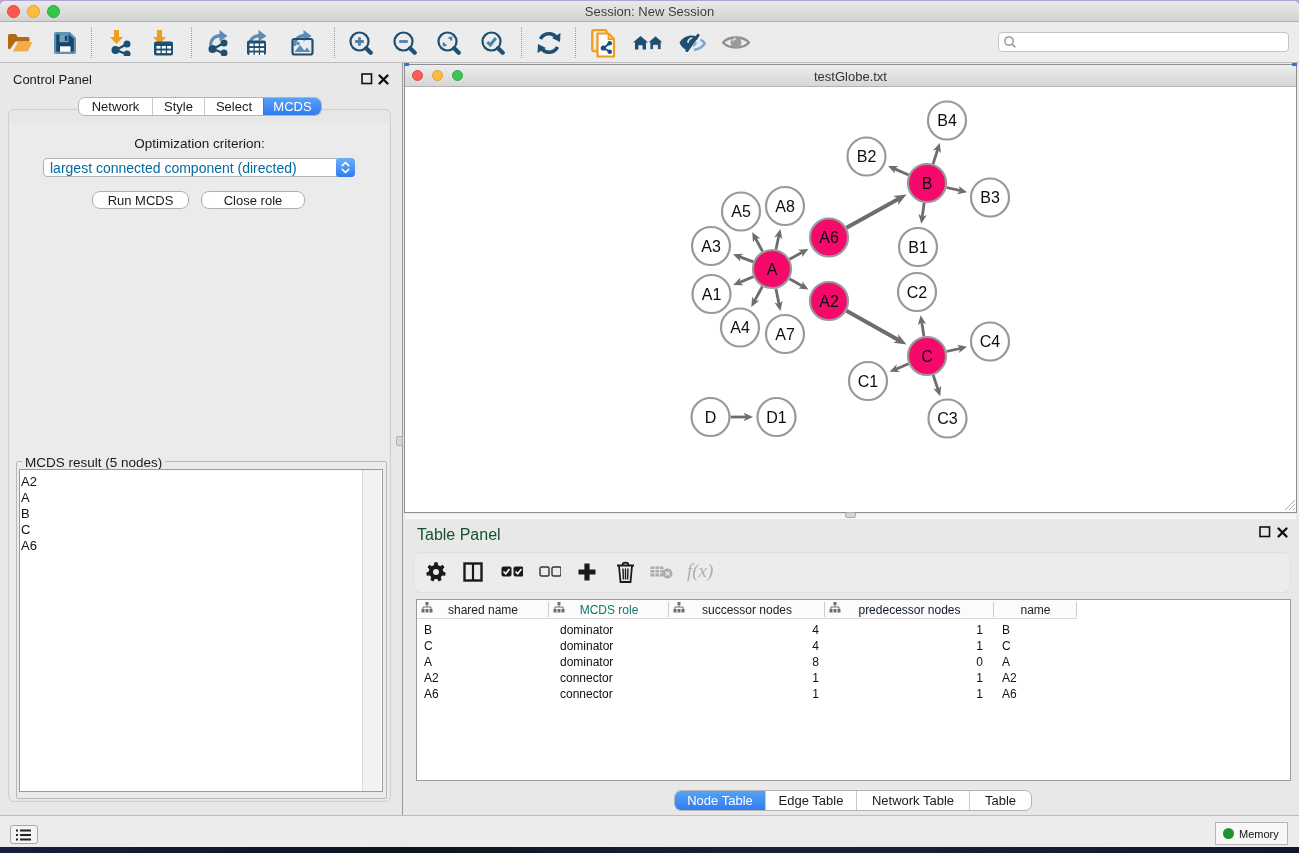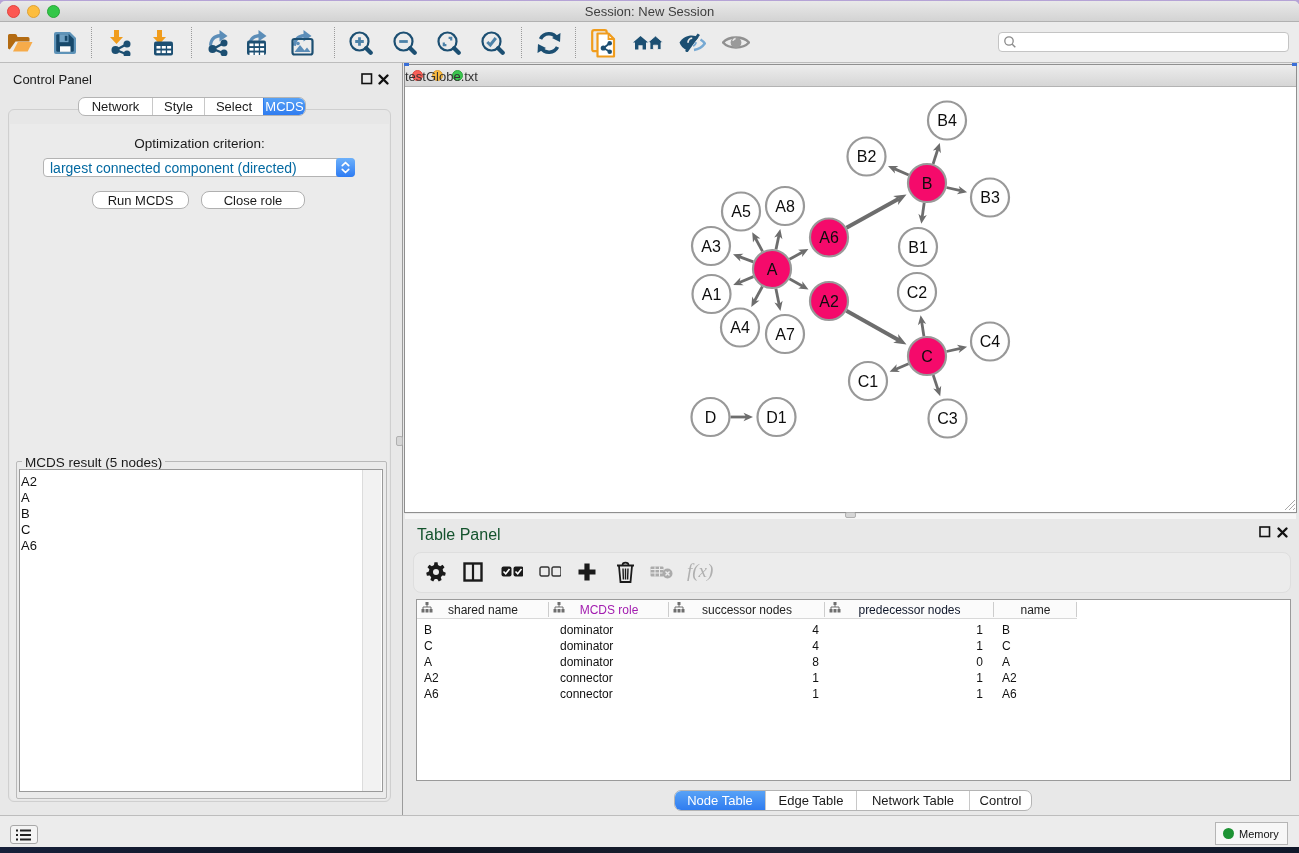--- a/index.html
+++ b/index.html
@@ -154,21 +154,21 @@
   </svg>
 <svg class="abs" style="left:377px;top:73px" width="13" height="13" viewBox="0 0 13 13">
     <path d="M2.5 2.5 L10.5 10.5 M10.5 2.5 L2.5 10.5" stroke="#111" stroke-width="2.4" stroke-linecap="round"></path>
   </svg>
 <div class="abs" style="left:8px;top:109px;width:383px;height:693px;background:#e7e7e7;border:1px solid #cfcfcf;border-radius:6px"></div>
 <div class="abs" style="left:10px;top:124px;width:379px;height:676px;background:#ebebeb;border-radius:0 0 5px 5px"></div>
 <div class="seg" style="left:78px;top:97px;height:19px">
 <div style="width:73px">Network</div>
     <div style="width:52px">Style</div>
     <div style="width:59px">Select</div>
-    <div class="on" style="width:42px">MCDS</div>
+    <div class="on" style="width:58px">MCDS</div>
 </div>
 <div class="abs" style="left:10px;top:136px;width:379px;text-align:center;font-size:13.5px;color:#1a1a1a">Optimization criterion:</div>
 <div class="abs" style="left:43px;top:158px;width:312px;height:19px;background:#fff;border:1px solid #b3b3b3;border-radius:4px"></div>
 <div class="abs" style="left:50px;top:160px;font-size:14px;color:#0369a1">largest connected component (directed)</div>
 <div class="abs" style="left:336px;top:158px;width:19px;height:19px;background:linear-gradient(#6db1fb,#2d7bf3);border-radius:3px 4px 4px 3px"></div>
 <svg class="abs" style="left:339px;top:161px" width="13" height="13" viewBox="0 0 13 13">
     <path d="M3.3 4.7 L6.5 1.5 L9.7 4.7 M3.3 8.3 L6.5 11.5 L9.7 8.3" fill="none" stroke="#fff" stroke-width="1.7" stroke-linejoin="round" stroke-linecap="round"></path>
   </svg>
 <div class="btn" style="left:92px;top:191px;width:97px;height:18px">Run MCDS</div>
 <div class="btn" style="left:201px;top:191px;width:104px;height:18px">Close role</div>
@@ -179,21 +179,21 @@
 <div class="abs" style="left:21px;top:474px;font-size:13px;line-height:16px;color:#111">A2<br>A<br>B<br>C<br>A6</div>
 <div class="abs" style="left:402px;top:63px;width:1px;height:752px;background:#9b9b9b"></div>
 <div class="abs" style="left:396px;top:436px;width:7px;height:10px;background:#d6d6d6;border:1px solid #b0b0b0;border-radius:2px"></div>
 <div class="abs" style="left:404px;top:64px;width:893px;height:449px;background:#fff;border:1px solid #8f8f8f"></div>
 <div class="abs" style="left:405px;top:65px;width:891px;height:22px;background:linear-gradient(#ededed,#d6d6d6);border-bottom:1px solid #b3b3b3"></div>
 <div class="abs" style="left:404px;top:63px;width:5px;height:3px;background:#3a6fd8"></div>
 <div class="abs" style="left:1292px;top:63px;width:5px;height:3px;background:#3a6fd8"></div>
 <div class="tl" style="left:412px;top:70px;width:11px;height:11px;background:#f95f57;border:1px solid #dd4a42"></div>
 <div class="tl" style="left:432px;top:70px;width:11px;height:11px;background:#fcbc3f;border:1px solid #dfa033"></div>
 <div class="tl" style="left:452px;top:70px;width:11px;height:11px;background:#3bc64f;border:1px solid #2fa83f"></div>
-<div class="abs" style="left:405px;top:69px;width:891px;font-size:13px;color:#333">testGlobe.txt</div>
+<div class="abs" style="left:405px;top:69px;width:891px;text-align:center;font-size:13px;color:#333">testGlobe.txt</div>
 <svg width="892" height="424" viewBox="0 0 892 424" style="position:absolute;left:405px;top:87px;font-family:'Liberation Sans',sans-serif">
     <line x1="348.5" y1="189.6" x2="334.4" y2="195.5" stroke="#6d6d6d" stroke-width="2.8"></line>
     <polygon points="328.2,198.0 335.4,190.5 334.5,195.4 338.6,198.3" fill="#6d6d6d"></polygon>
     <line x1="348.3" y1="174.9" x2="334.2" y2="169.6" stroke="#6d6d6d" stroke-width="2.8"></line>
     <polygon points="328.0,167.3 338.4,166.7 334.4,169.7 335.4,174.6" fill="#6d6d6d"></polygon>
     <line x1="357.4" y1="199.5" x2="349.5" y2="214.0" stroke="#6d6d6d" stroke-width="2.8"></line>
     <polygon points="346.3,219.9 347.2,209.5 349.6,213.9 354.5,213.6" fill="#6d6d6d"></polygon>
     <line x1="357.5" y1="164.4" x2="350.3" y2="151.0" stroke="#6d6d6d" stroke-width="2.8"></line>
     <polygon points="347.2,145.2 355.4,151.6 350.4,151.2 348.0,155.5" fill="#6d6d6d"></polygon>
     <line x1="370.9" y1="201.6" x2="374.1" y2="217.4" stroke="#6d6d6d" stroke-width="2.8"></line>
@@ -332,21 +332,21 @@
 <svg class="abs" style="left:421px;top:602px" width="12" height="11" viewBox="0 0 12 11">
     <g fill="#6e6e6e">
       <rect x="4.5" y="0" width="3" height="3"></rect>
       <rect x="0.5" y="7" width="3" height="3.5"></rect>
       <rect x="4.5" y="7" width="3" height="3.5"></rect>
       <rect x="8.5" y="7" width="3" height="3.5"></rect>
     </g>
     <path d="M6 3 V5 M2 7 V5 H10 V7" stroke="#6e6e6e" stroke-width="1" fill="none"></path>
   </svg>
 <div class="abs" style="left:668px;top:602px;width:1px;height:15px;background:#cdcdcd"></div>
-<div class="abs" style="left:549px;top:603px;width:120px;text-align:center;font-size:12px;color:#a21caf">MCDS role</div>
+<div class="abs" style="left:549px;top:603px;width:120px;text-align:center;font-size:12px;color:#0f766e">MCDS role</div>
 <svg class="abs" style="left:553px;top:602px" width="12" height="11" viewBox="0 0 12 11">
     <g fill="#6e6e6e">
       <rect x="4.5" y="0" width="3" height="3"></rect>
       <rect x="0.5" y="7" width="3" height="3.5"></rect>
       <rect x="4.5" y="7" width="3" height="3.5"></rect>
       <rect x="8.5" y="7" width="3" height="3.5"></rect>
     </g>
     <path d="M6 3 V5 M2 7 V5 H10 V7" stroke="#6e6e6e" stroke-width="1" fill="none"></path>
   </svg>
 <div class="abs" style="left:824px;top:602px;width:1px;height:15px;background:#cdcdcd"></div>
@@ -395,21 +395,21 @@
 <div class="abs" style="left:1002px;top:671px;font-size:12px;color:#111">A2</div>
 <div class="abs" style="left:424px;top:687px;font-size:12px;color:#111">A6</div>
 <div class="abs" style="left:560px;top:687px;font-size:12px;color:#111">connector</div>
 <div class="abs" style="left:669px;top:687px;width:150px;text-align:right;font-size:12px;color:#111">1</div>
 <div class="abs" style="left:825px;top:687px;width:158px;text-align:right;font-size:12px;color:#111">1</div>
 <div class="abs" style="left:1002px;top:687px;font-size:12px;color:#111">A6</div>
 <div class="seg" style="left:674px;top:790px;height:21px">
 <div class="on" style="width:90px">Node Table</div>
     <div style="width:91px">Edge Table</div>
     <div style="width:113px">Network Table</div>
-    <div style="width:62px">Control</div>
+    <div style="width:62px">Table</div>
 </div>
 <div class="abs" style="left:0;top:815px;width:1299px;height:32px;background:#ececec;border-top:1px solid #bdbdbd"></div>
 <div class="abs" style="left:10px;top:825px;width:28px;height:19px;background:#f4f4f4;border:1px solid #a8a8a8;border-radius:3px"></div>
 <svg class="abs" style="left:16px;top:829px" width="16" height="12" viewBox="0 0 16 12">
     <g fill="#222">
       <rect x="0" y="0.5" width="2" height="2"></rect>
       <rect x="0" y="5" width="2" height="2"></rect>
       <rect x="0" y="9.5" width="2" height="2"></rect>
       <rect x="4" y="0.5" width="11" height="2"></rect>
       <rect x="4" y="5" width="11" height="2"></rect>

